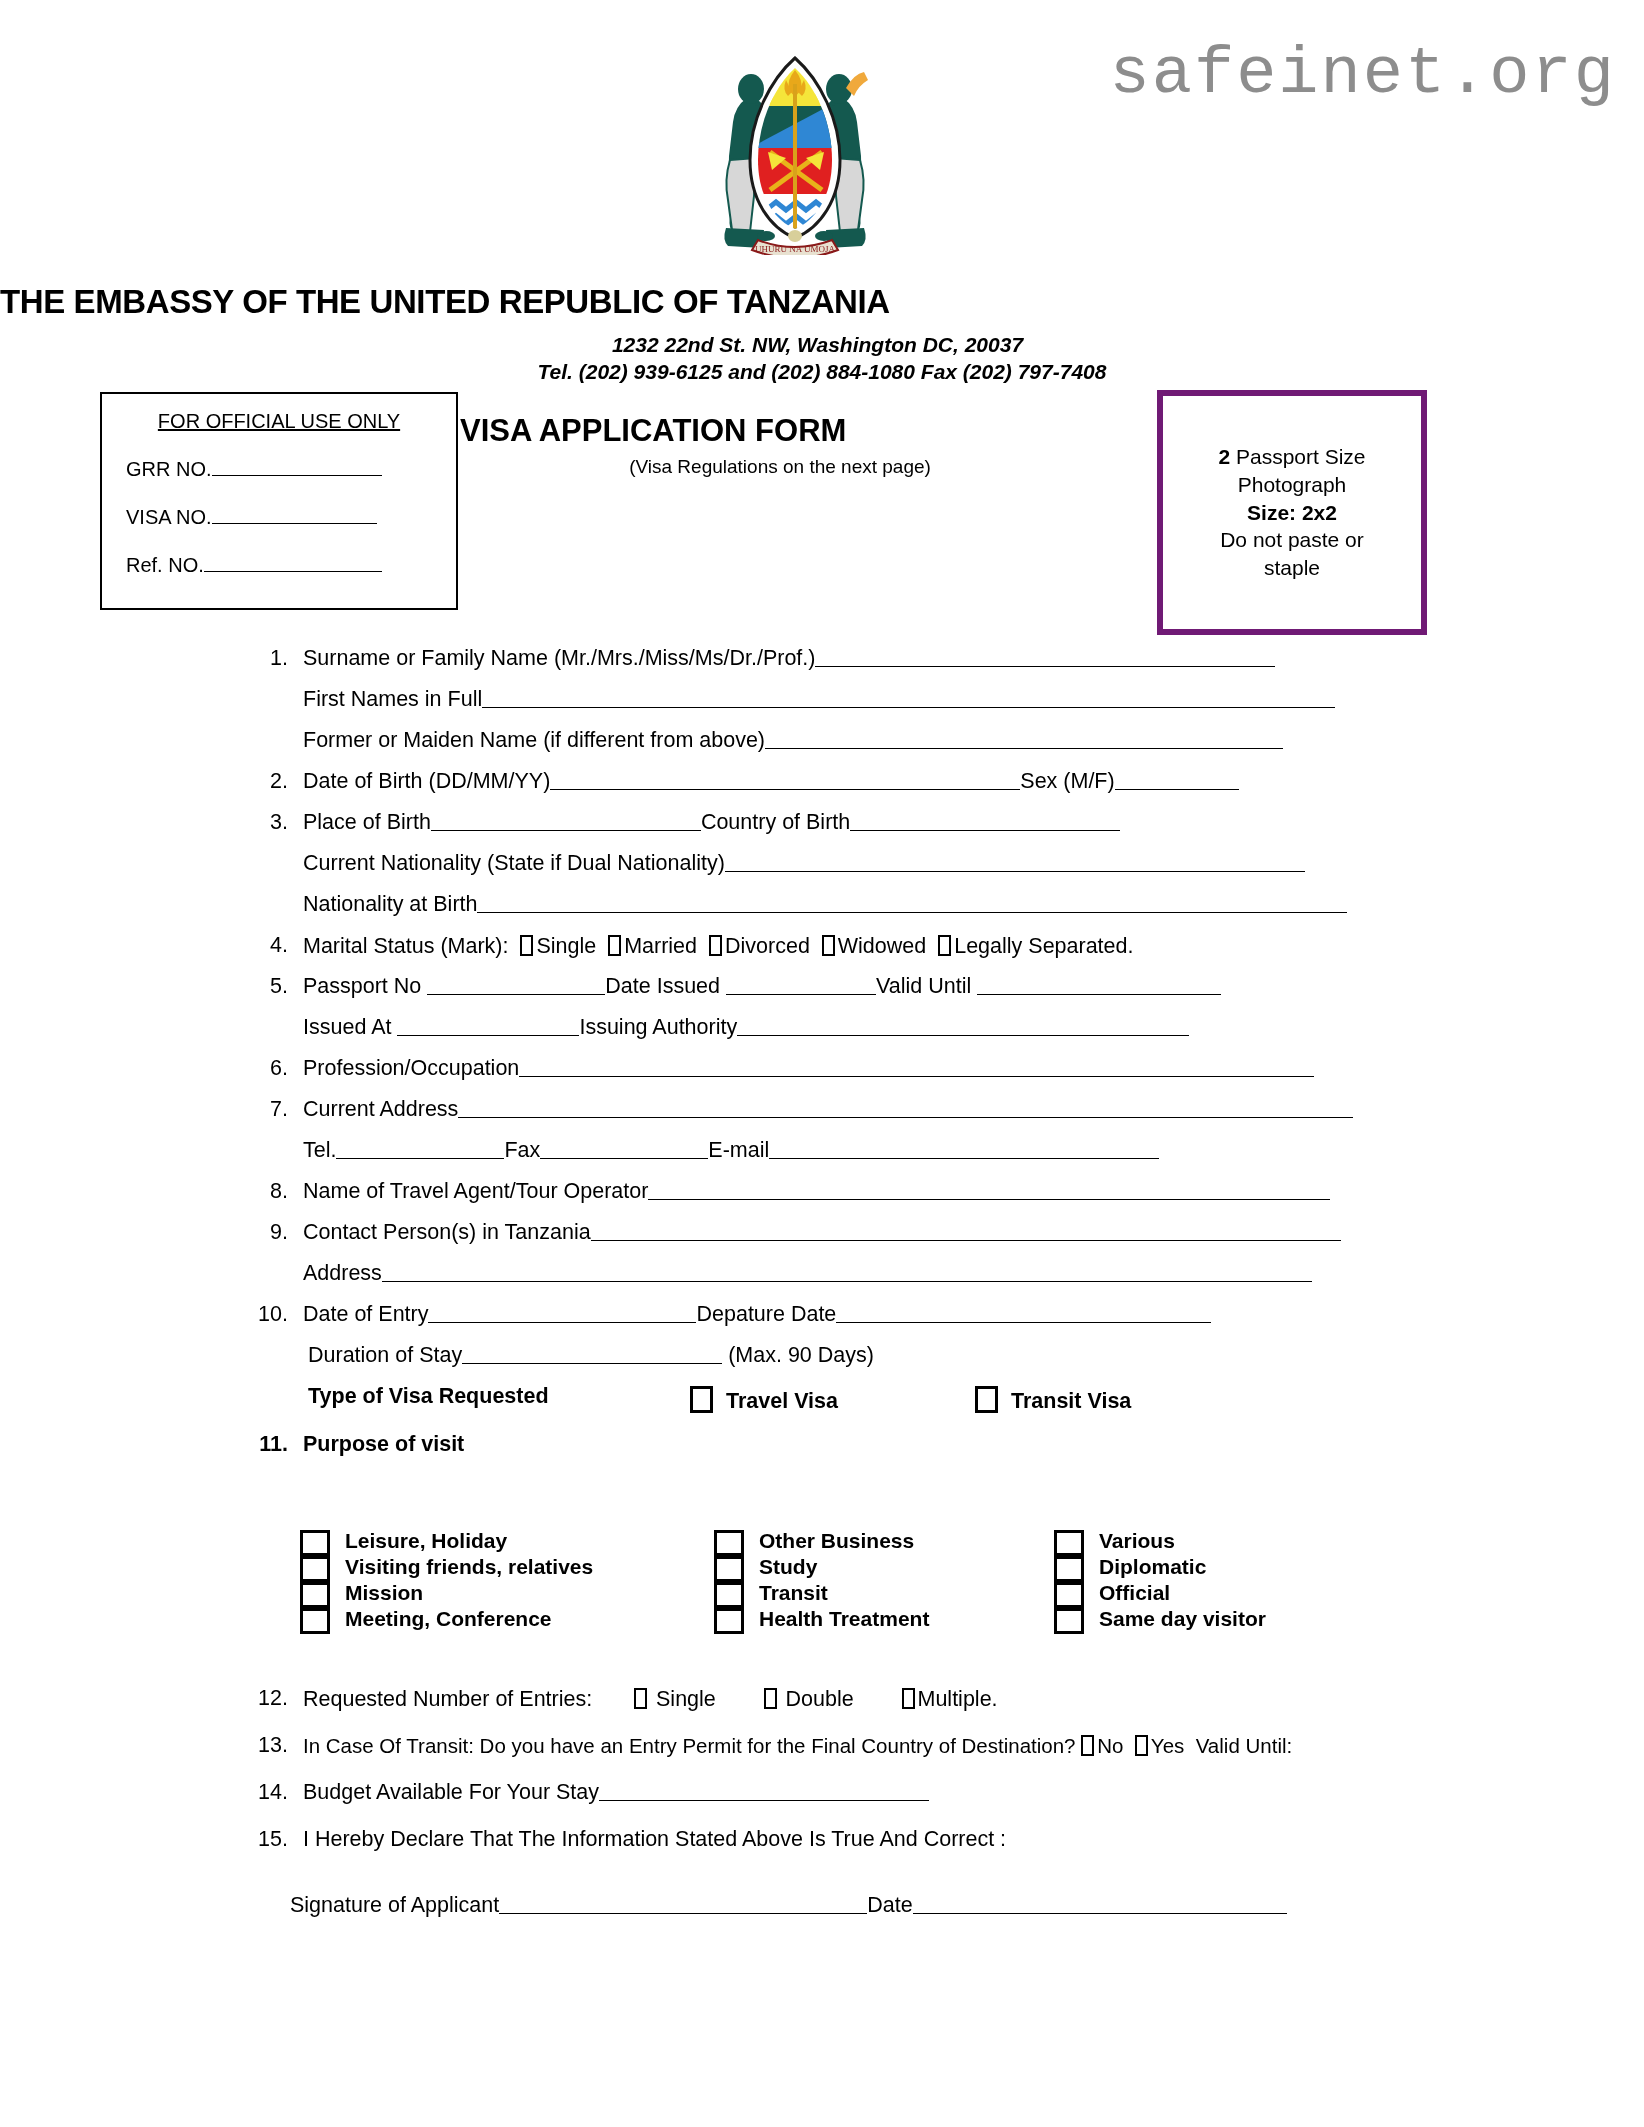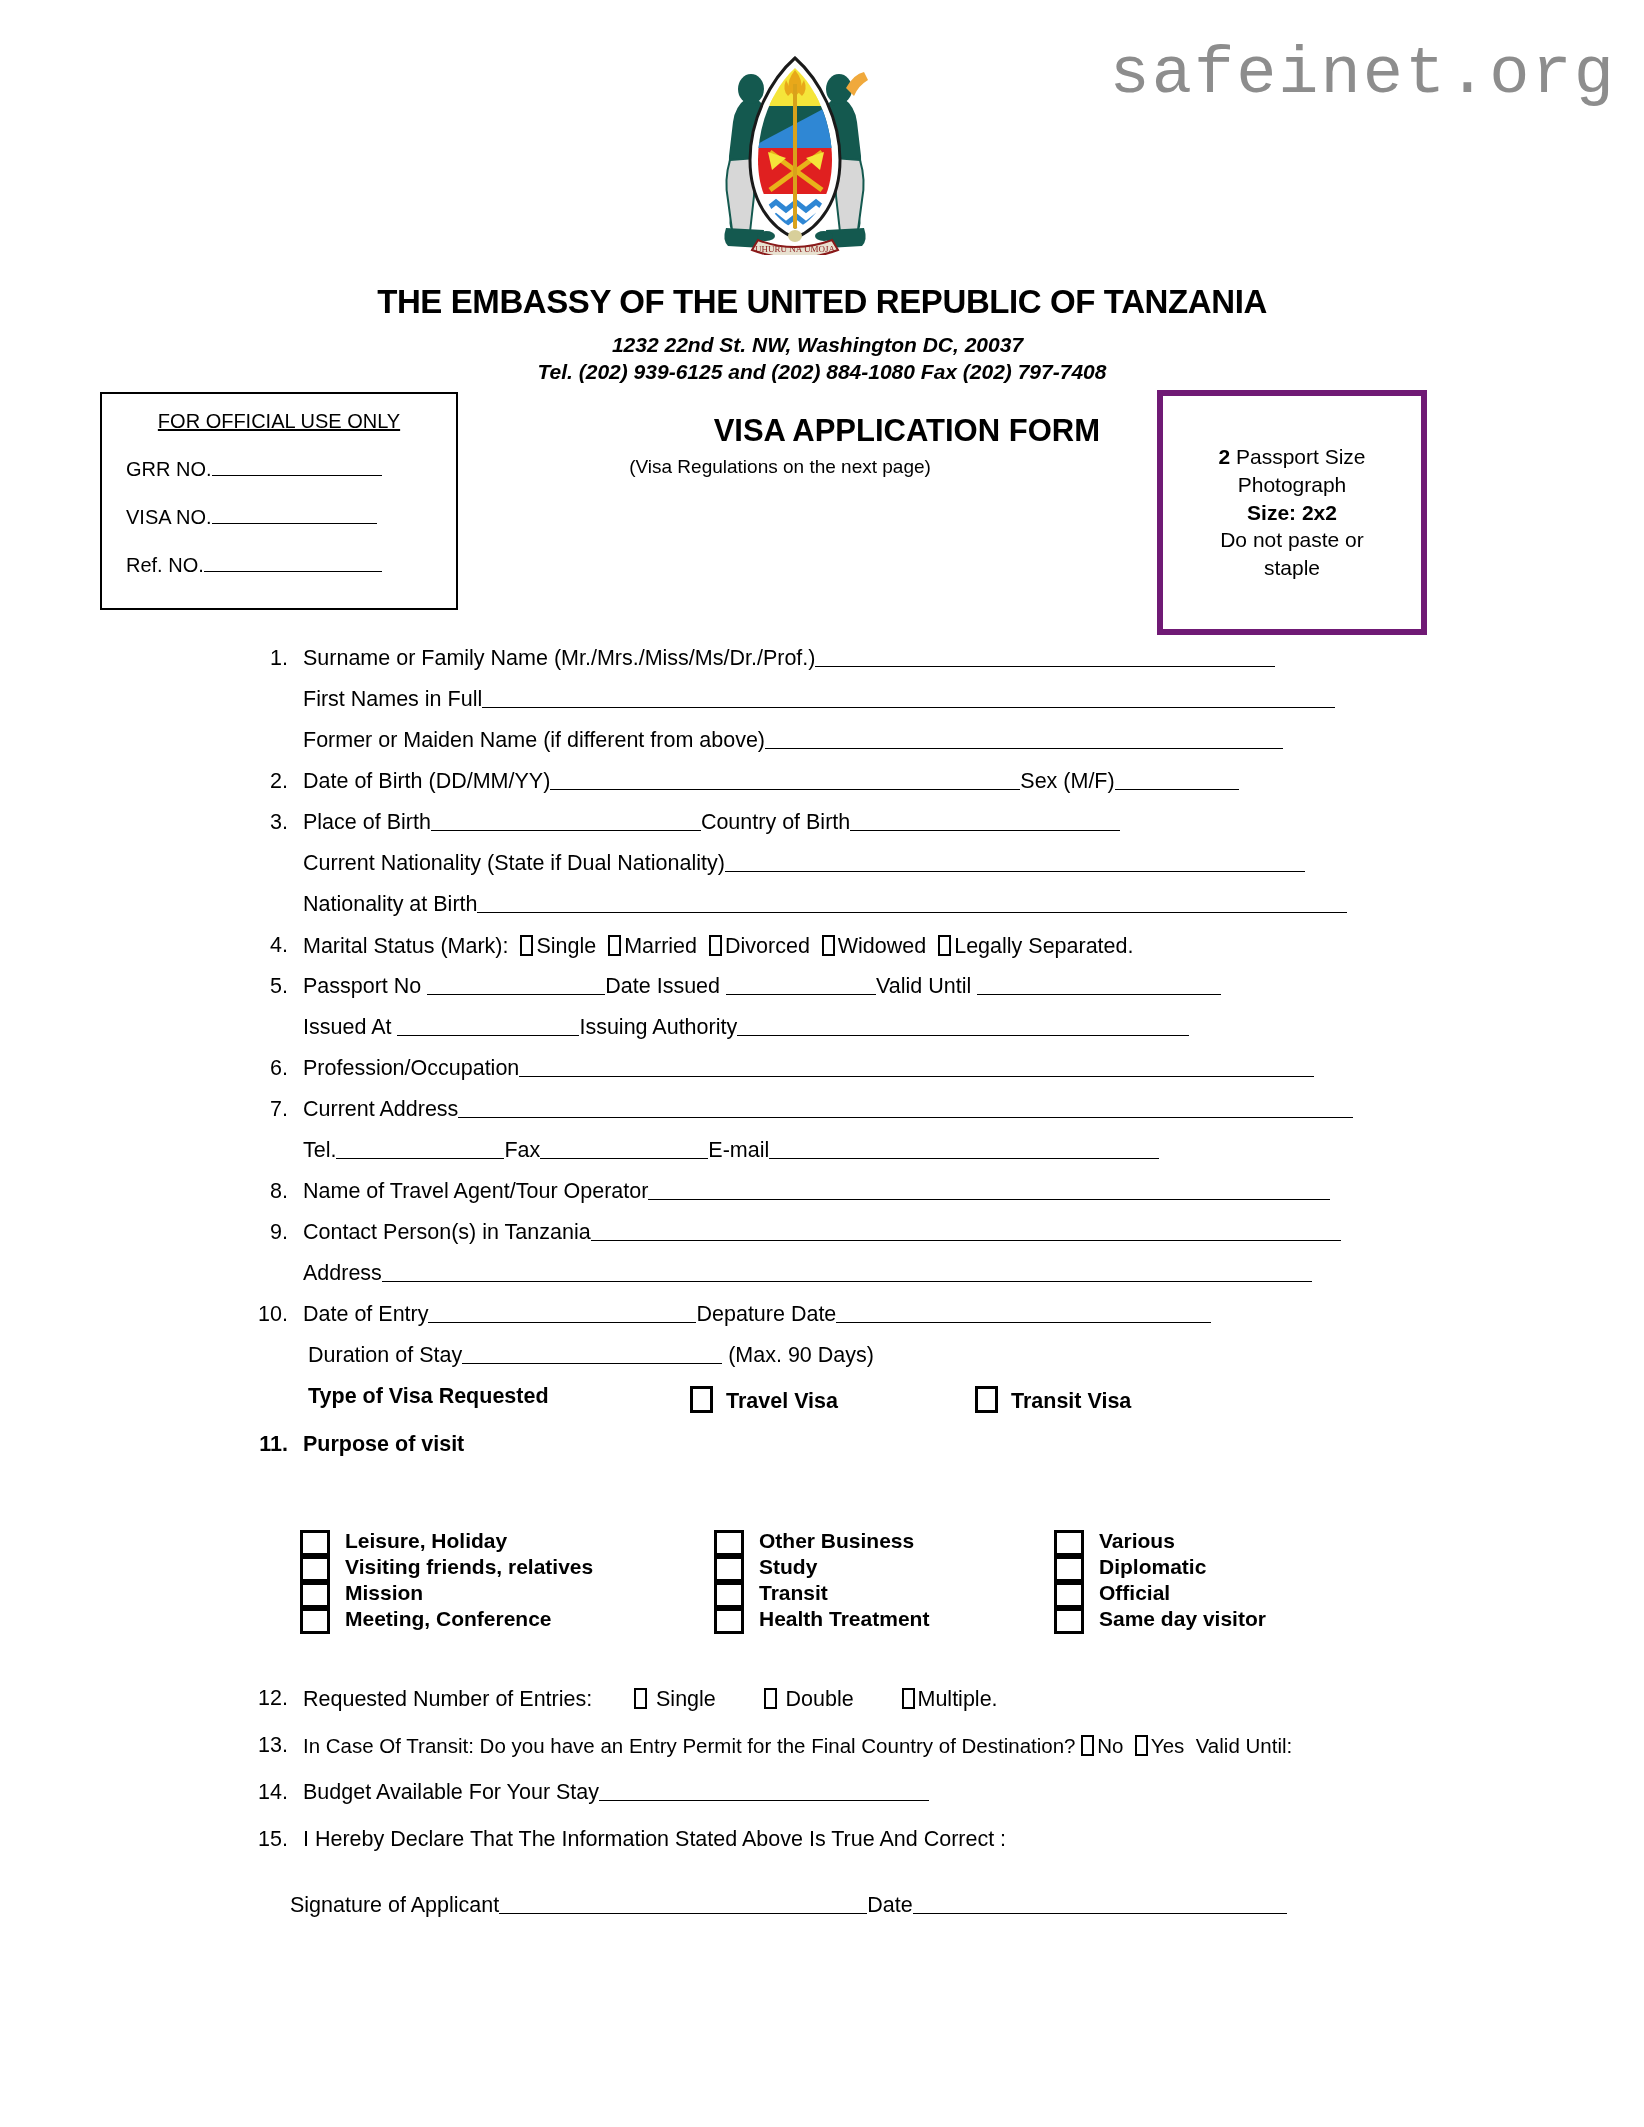--- a/index.html
+++ b/index.html
@@ -38,21 +38,21 @@
     top: 40px;
     width: 190px;
     height: 215px;
   }
 
   
   .emb-title {
     position: absolute;
     left: 0; right: 0;
     top: 283px;
-    text-align: center;
+    text-align: left;
     font-size: 33px;
     font-weight: bold;
     letter-spacing: -0.4px;
   }
   .emb-addr {
     position: absolute;
     left: 0; right: 9px;
     top: 333px;
     text-align: center;
     font-size: 21px;
@@ -98,21 +98,21 @@
     height: 16px;
     vertical-align: baseline;
   }
 
   
   .form-title {
     position: absolute;
     left: 460px;
     width: 640px;
     top: 413px;
-    text-align: right;
+    text-align: left;
     font-size: 31px;
     font-weight: bold;
   }
   .form-sub {
     position: absolute;
     left: 460px;
     width: 640px;
     top: 456px;
     text-align: center;
     font-size: 19px;

